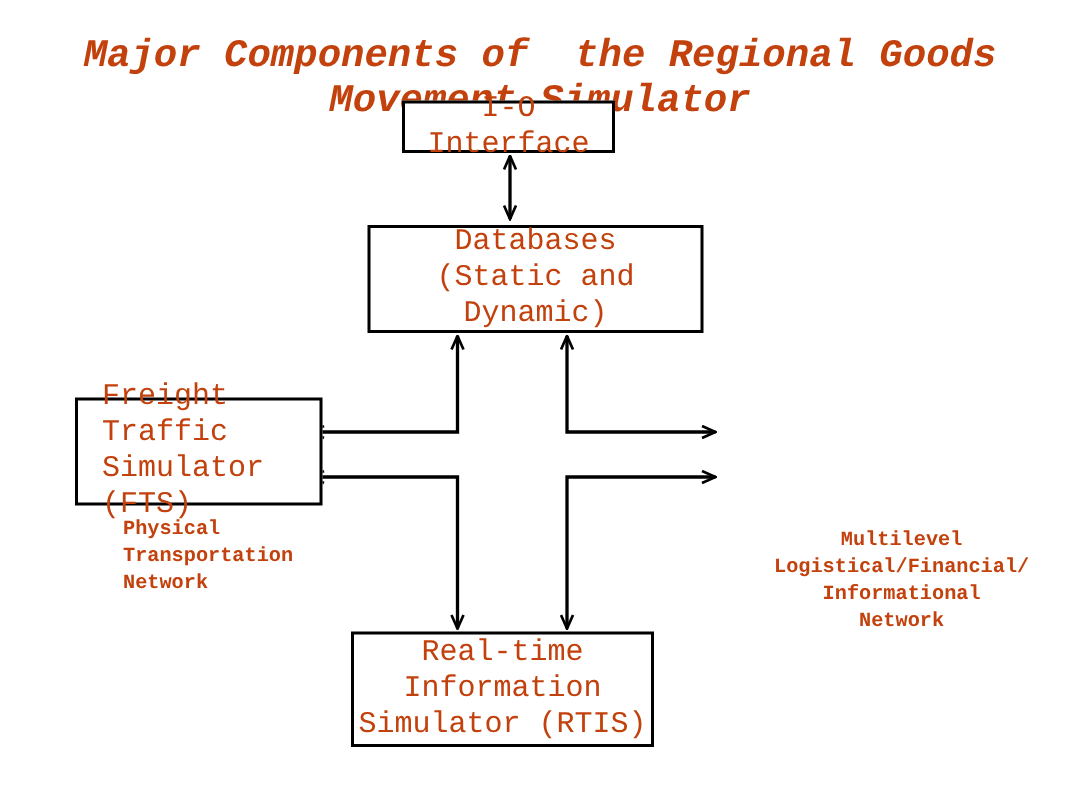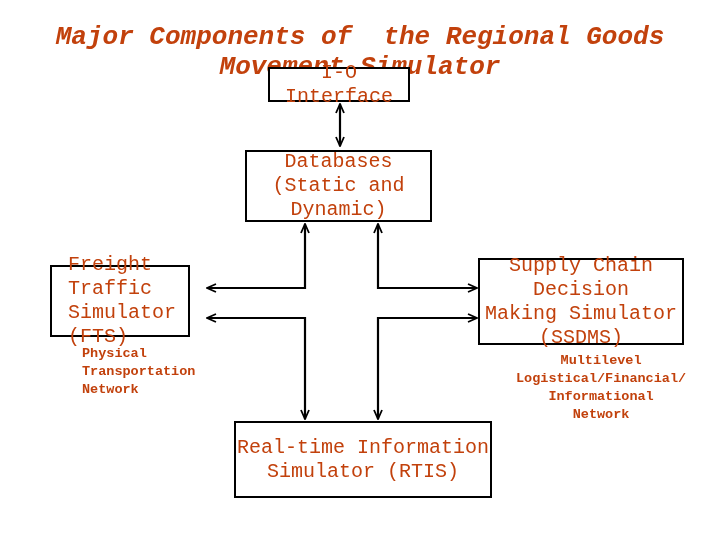--- a/index.html
+++ b/index.html
@@ -45,26 +45,26 @@
     align-items: center;
     justify-content: center;
     font-size: 20px;
     line-height: 1.2;
   }
   .box .box-label {
     white-space: pre-wrap;
     text-align: center;
   }
   #box-io-interface   { left: 268px; top:  67px; width: 142px; height: 35px; }
-  #box-databases      { left: 245px; top: 150px; width: 187px; height: 72px; }
-  #box-fts            { left:  50px; top: 265px; width: 140px; height: 72px;
+  #box-databases      { left: 245px; top: 150px; width: 224px; height: 72px; }
+  #box-fts            { left:  50px; top: 265px; width: 165px; height: 72px;
                         justify-content: flex-start; padding-left: 16px; }
   #box-fts .box-label { text-align: left; }
   #box-ssdms          { left: 478px; top: 258px; width: 206px; height: 87px; }
-  #box-rtis           { left: 234px; top: 421px; width: 258px; height: 77px; }
+  #box-rtis           { left: 234px; top: 421px; width: 202px; height: 77px; }
   .net-label {
     position: absolute;
     font-size: 13.5px;
     font-weight: bold;
     line-height: 18px;
     white-space: pre-wrap;
   }
   #label-fts-network   { left:  65px; top: 345px; margin-left: 17px; }
   #label-ssdms-network { left: 516px; top: 352px; text-align: center; }
 </style>
@@ -95,25 +95,20 @@
   <div class="box" id="box-databases">
     <span class="box-label">Databases
 (Static and Dynamic)</span>
   </div>
 
   <div class="box" id="box-fts">
     <span class="box-label">Freight Traffic
 Simulator (FTS)</span>
   </div>
 
-  <div class="box" id="box-ssdms">
-    <span class="box-label">Supply Chain Decision
-Making Simulator
-(SSDMS)</span>
-  </div>
 
   <div class="box" id="box-rtis">
     <span class="box-label">Real-time Information
 Simulator (RTIS)</span>
   </div>
 
   <div class="net-label" id="label-fts-network">Physical
 Transportation
 Network</div>
 

